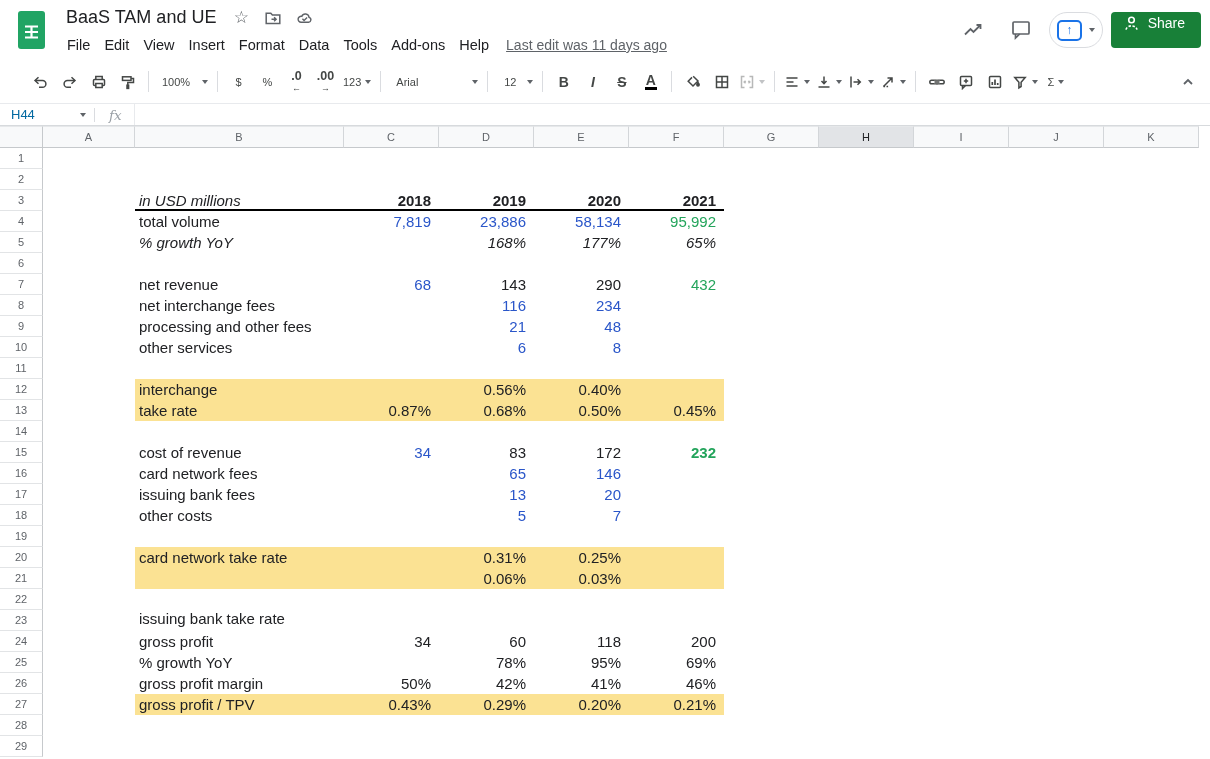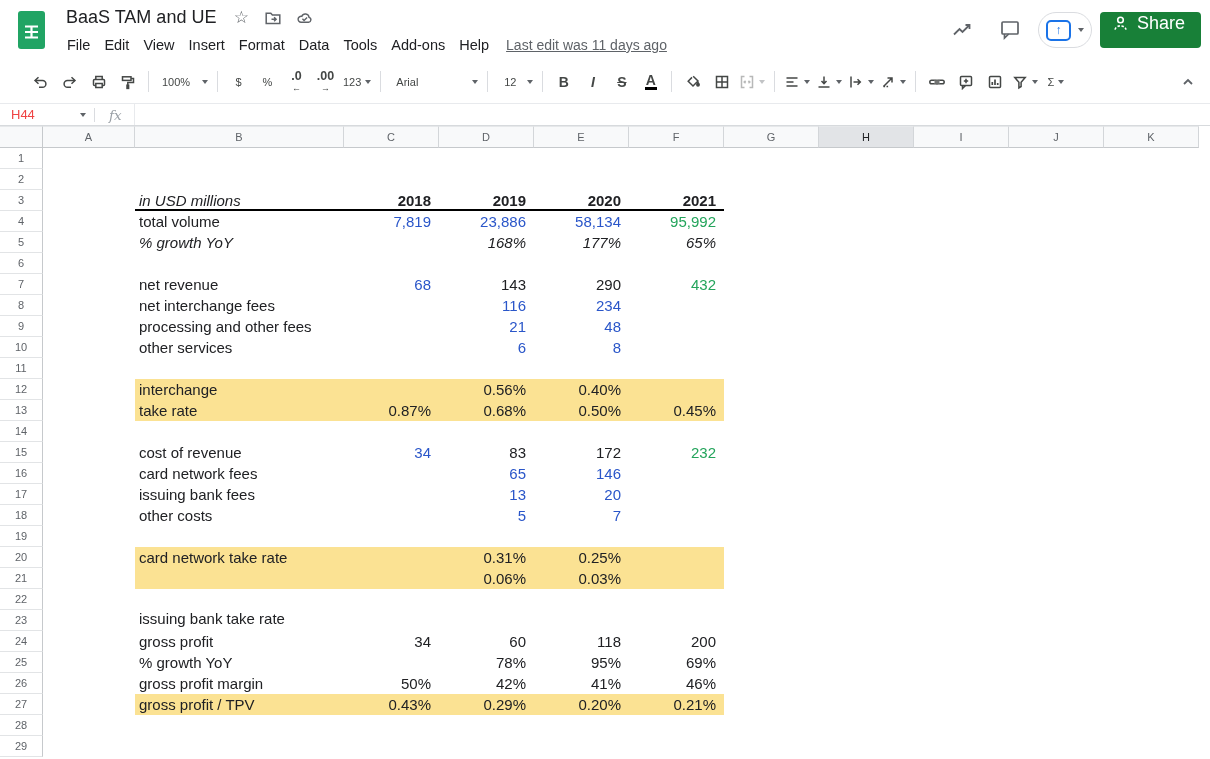--- a/index.html
+++ b/index.html
@@ -17,21 +17,21 @@
   .menubar { position:absolute; left:60px; top:35px; display:flex; align-items:center; font-size:14.5px; }
   .menu-item { padding:2px 7px; border-radius:4px; cursor:default; }
   .last-edit { margin-left:10px; color:#5f6368; font-size:14px; text-decoration:underline; white-space:nowrap; }
   .top-right { position:absolute; right:9px; top:11px; display:flex; align-items:center; gap:8px; }
   .tr-ic { width:40px; height:38px; display:flex; align-items:center; justify-content:center; }
   .present-btn { width:54px; height:36px; border:1px solid #dadce0; border-radius:18px;
     display:flex; align-items:center; justify-content:center; gap:3px; background:#fff; }
   .present-box { width:25px; height:21px; border:2px solid #1a73e8; border-radius:5px;
     display:flex; align-items:center; justify-content:center; color:#1a73e8; font-size:12px; font-weight:bold; }
   .share-btn { height:36px; background:var(--share-green,#188038); border-radius:4px; color:#fff;
-    display:flex; align-items:center; gap:8px; padding:0 16px 14px 12px; font-size:18px; font-weight:500; }
+    display:flex; align-items:center; gap:8px; padding:0 16px 14px 12px; font-size:14px; font-weight:500; }
 
   
   .toolbar { position:relative; height:44px; display:flex; align-items:center;
     padding-left:26px; border-bottom:1px solid #e8eaed; background:#fff; }
   .tb-btn { height:28px; min-width:29px; padding:0 3px; display:flex; align-items:center;
     justify-content:center; border-radius:4px; color:#444746; font-size:14px; }
   .tb-btn.disabled { opacity:.38; }
   .tb-sep { width:1px; height:21px; background:#dadce0; margin:0 6px; flex:none; }
   .tb-text { font-size:11px; color:#444746; }
   .tb-stack { display:flex; flex-direction:column; align-items:center; line-height:1; }
@@ -44,21 +44,21 @@
   .underbar-g { font-size:14px; font-weight:bold; border-bottom:3px solid #000; line-height:1.05; padding:0 1px; }
   .collapse-btn { position:absolute; right:8px; top:8px; width:28px; height:28px;
     display:flex; align-items:center; justify-content:center; }
   .font-name { width:78px; text-align:left; padding-left:6px; }
   .zoom-val { width:40px; text-align:left; padding-left:4px; }
   .size-val { width:26px; text-align:center; }
 
   
   .formulabar { height:22px; display:flex; align-items:center; border-bottom:1px solid #d7dadd; background:#fff; }
   .namebox { width:94px; height:100%; display:flex; align-items:center; padding:0 8px 0 11px; }
-  .namebox-val { flex:1; font-size:13px; color:#ef4444; }
+  .namebox-val { flex:1; font-size:13px; color:#0369a1; }
   .fb-sep { width:1px; height:14px; background:#dadce0; }
   .fx { font-family:"DejaVu Serif", serif; font-style:italic; color:#9aa0a6; font-size:13.5px;
     margin:0 12px 0 14px; }
   .fb-input { flex:1; height:100%; border-left:1px solid #e8eaed; }
 
   
   .grid { position:relative; width:1210px; height:633px; background:#fff; overflow:hidden; }
   .col-hdr { position:absolute; top:0; height:22px; background:#f8f9fa; border-right:1px solid #d3d6d9;
     border-bottom:1px solid #c6c9cc; border-top:1px solid #e6e8ea; display:flex; align-items:center;
     justify-content:center; font-size:11px; color:#5f6368; }
@@ -405,21 +405,21 @@
     <div class="hl-band" style="left: 135px; width: 589px; top: 274px; height: 21px;"></div>
     <div class="cell label" style="left: 135px; width: 209px; top: 274px;">take rate</div>
     <div class="cell num" style="left: 344px; width: 95px; top: 274px;">0.87%</div>
     <div class="cell num" style="left: 439px; width: 95px; top: 274px;">0.68%</div>
     <div class="cell num" style="left: 534px; width: 95px; top: 274px;">0.50%</div>
     <div class="cell num" style="left: 629px; width: 95px; top: 274px;">0.45%</div>
     <div class="cell label" style="left: 135px; width: 209px; top: 316px;">cost of revenue</div>
     <div class="cell num blue" style="left: 344px; width: 95px; top: 316px;">34</div>
     <div class="cell num" style="left: 439px; width: 95px; top: 316px;">83</div>
     <div class="cell num" style="left: 534px; width: 95px; top: 316px;">172</div>
-    <div class="cell num green" style="left: 629px; width: 95px; top: 316px;">232</div>
+    <div class="cell num green" style="left: 629px; width: 95px; top: 316px; font-weight: bold;">232</div>
     <div class="cell label" style="left: 135px; width: 209px; top: 337px;">card network fees</div>
     <div class="cell num blue" style="left: 439px; width: 95px; top: 337px;">65</div>
     <div class="cell num blue" style="left: 534px; width: 95px; top: 337px;">146</div>
     <div class="cell label" style="left: 135px; width: 209px; top: 358px;">issuing bank fees</div>
     <div class="cell num blue" style="left: 439px; width: 95px; top: 358px;">13</div>
     <div class="cell num blue" style="left: 534px; width: 95px; top: 358px;">20</div>
     <div class="cell label" style="left: 135px; width: 209px; top: 379px;">other costs</div>
     <div class="cell num blue" style="left: 439px; width: 95px; top: 379px;">5</div>
     <div class="cell num blue" style="left: 534px; width: 95px; top: 379px;">7</div>
     <div class="hl-band" style="left: 135px; width: 589px; top: 421px; height: 21px;"></div>

